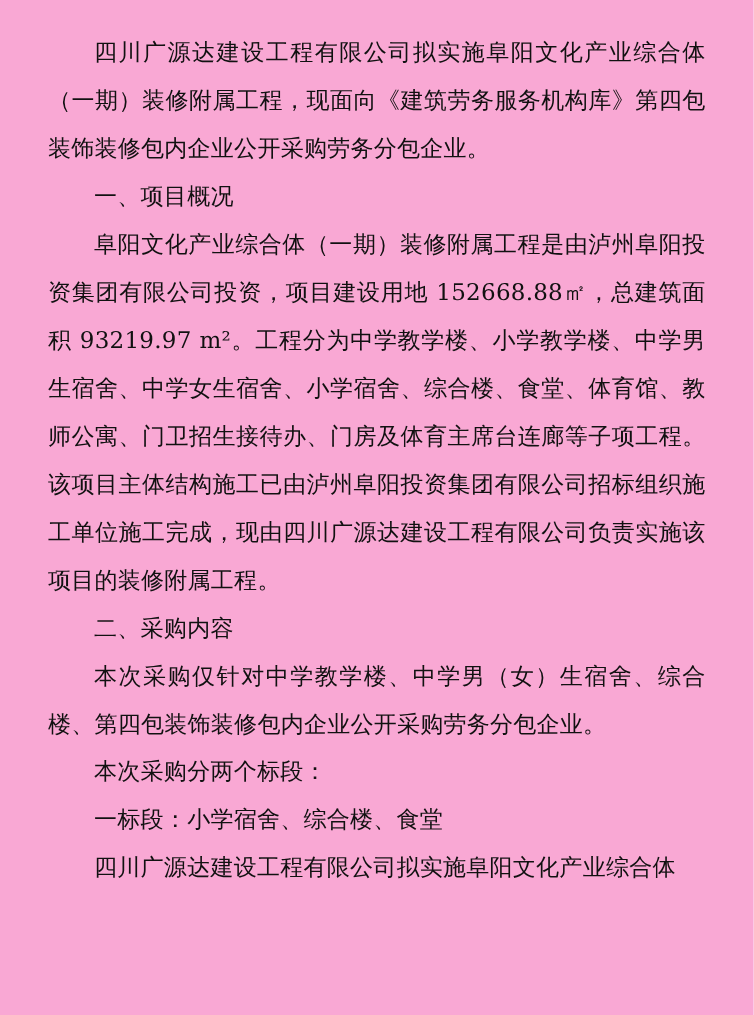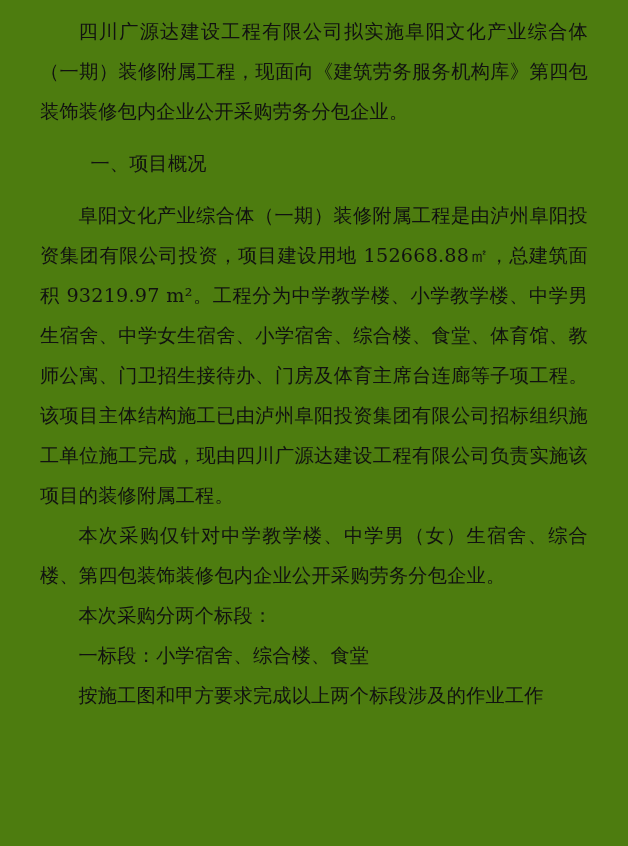--- a/index.html
+++ b/index.html
@@ -11,51 +11,52 @@
     width: 628px;
     height: 846px;
     overflow: hidden;
     font-family: "DejaVu Serif", "Liberation Serif", serif;
     color: #111111;
   }
   .page {
     width: 628px;
     height: 846px;
     box-sizing: border-box;
-    padding: 12px 40px 0 40px;
-    background: #4d7c0f;
+    padding: 24px 40px 0 40px;
+    background: #f9a8d4;
   }
   .doc-body {
     font-size: 19.2px;
     line-height: 40px;
     letter-spacing: 0.2px;
     text-align: justify;
     text-justify: inter-ideograph;
   }
   p.para {
     margin: 0;
     text-indent: 2em;
     white-space: normal;
   }
   p.heading {
-    margin: 12px;
+    margin: 0;
     text-indent: 2em;
   }
   p.flush {
     margin: 0;
     text-indent: 2em;
     font-family: Liberation Serif, serif;
   }
 </style>
 </head>
 <body>
 
 <div class="page">
   <div class="doc-body">
     <p class="para">四川广源达建设工程有限公司拟实施阜阳文化产业综合体（一期）装修附属工程，现面向《建筑劳务服务机构库》第四包装饰装修包内企业公开采购劳务分包企业。</p>
     <p class="heading">一、项目概况</p>
     <p class="para">阜阳文化产业综合体（一期）装修附属工程是由泸州阜阳投资集团有限公司投资，项目建设用地 152668.88㎡，总建筑面积 93219.97 m²。工程分为中学教学楼、小学教学楼、中学男生宿舍、中学女生宿舍、小学宿舍、综合楼、食堂、体育馆、教师公寓、门卫招生接待办、门房及体育主席台连廊等子项工程。该项目主体结构施工已由泸州阜阳投资集团有限公司招标组织施工单位施工完成，现由四川广源达建设工程有限公司负责实施该项目的装修附属工程。</p>
+    <p class="heading">二、采购内容</p>
     <p class="para">本次采购仅针对中学教学楼、中学男（女）生宿舍、综合楼、第四包装饰装修包内企业公开采购劳务分包企业。</p>
     <p class="flush">本次采购分两个标段：</p>
     <p class="flush">一标段：小学宿舍、综合楼、食堂</p>
-    <p class="flush">按施工图和甲方要求完成以上两个标段涉及的作业工作</p>
+    <p class="flush">四川广源达建设工程有限公司拟实施阜阳文化产业综合体</p>
   </div>
 </div>
 
 </body></html>

